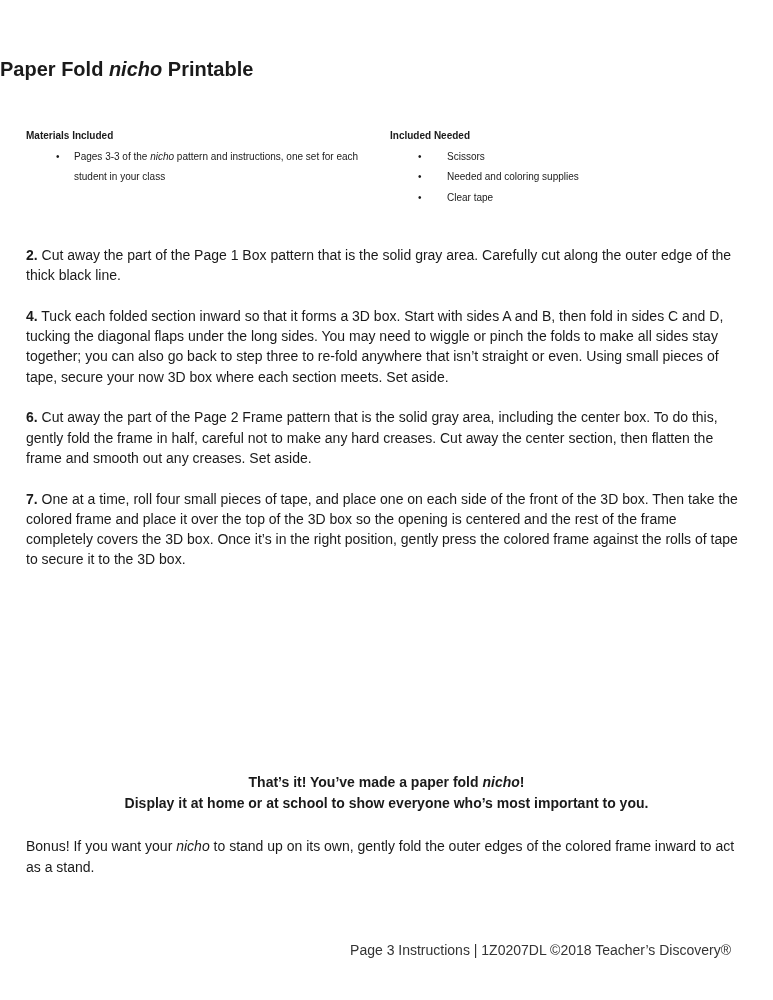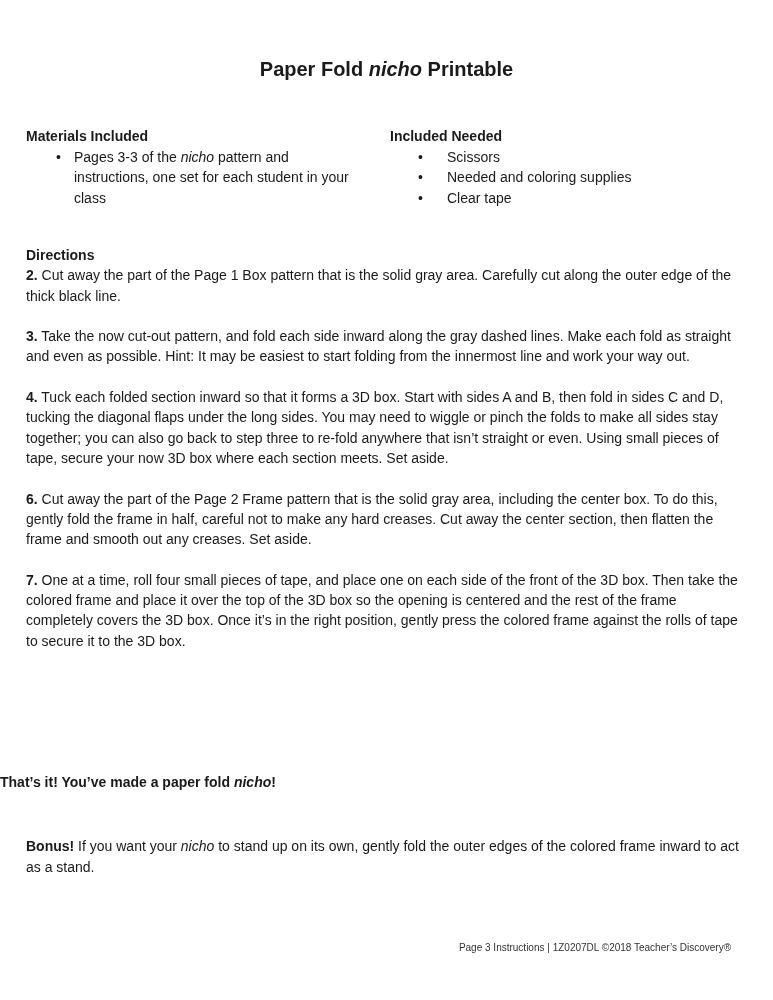--- a/index.html
+++ b/index.html
@@ -2,54 +2,54 @@
 <html><head>
   <meta charset="utf-8">
   <style>
     html, body { margin: 0; padding: 0; background: #ffffff; }
     body {
       width: 773px; height: 1000px; position: relative; overflow: hidden;
       font-family: "Liberation Sans", sans-serif; color: #1a1a1a;
     }
     .title {
       position: absolute; left: 0; right: 0; top: 55px;
-      text-align: center; font-weight: bold; font-size: 20px; line-height: 28px;
+      text-align: left; font-weight: bold; font-size: 20px; line-height: 28px;
     }
     .title em { font-style: italic; }
     .materials {
-      position: absolute; top: 126px; font-size: 14px; line-height: 20.5px;
+      position: absolute; top: 126px; font-size: 10px; line-height: 20.5px;
     }
     .mat-left { left: 26px; width: 340px; }
     .mat-right { left: 390px; width: 330px; }
     .mat-head { font-weight: bold; }
     ul.bullets { list-style: none; margin: 0; padding: 0; }
     ul.bullets li { position: relative; }
     .mat-left ul.bullets li { padding-left: 48px; }
     .mat-left ul.bullets li .dot { position: absolute; left: 30px; top: 0; }
     .mat-right ul.bullets li { padding-left: 57px; }
     .mat-right ul.bullets li .dot { position: absolute; left: 28px; top: 0; }
     .directions {
       position: absolute; left: 26px; width: 720px; top: 245px;
       font-size: 14px; line-height: 20.3px;
     }
     .dir-head { font-weight: bold; }
     .step { margin: 0 0 20.3px 0; }
     .step .num { font-weight: bold; }
     .closing {
       position: absolute; left: 0; right: 0; top: 772px;
-      font-weight: bold; font-size: 14px; line-height: 20.5px;
+      text-align: center; font-weight: bold; font-size: 14px; line-height: 20.5px;
     }
     .bonus {
       position: absolute; left: 26px; width: 720px; top: 836px;
       font-size: 14px; line-height: 21px;
     }
-    .bonus .lead { font-weight: bold; }
+    .bonus .lead { font-weight: normal; }
     .footer {
       position: absolute; right: 42px; top: 942px;
-      font-size: 10px; color: #333;
+      font-size: 14px; color: #333;
     }
   </style>
 </head>
 <body>
 
 <div class="title">
   <div><span>Paper Fold </span><em>nicho</em><span> Printable</span></div>
 </div>
 
 <div class="materials mat-left">
@@ -65,29 +65,28 @@
 <div class="materials mat-right">
   <div class="mat-head">Included Needed</div>
   <ul class="bullets">
     <li><span class="dot">•</span><span>Scissors</span></li>
     <li><span class="dot">•</span><span>Needed and coloring supplies</span></li>
     <li><span class="dot">•</span><span>Clear tape</span></li>
   </ul>
 </div>
 
 <div class="directions">
-  <div class="dir-head">Directions</div>
   <p class="step"><span class="num">2.</span><span> Cut away the part of the Page 1 Box pattern that is the solid gray area. Carefully cut along the outer edge of the thick black line.</span></p>
-  <p class="step"><span class="num">3.</span><span> Take the now cut-out pattern, and fold each side inward along the gray dashed lines. Make each fold as straight and even as possible. Hint: It may be easiest to start folding from the innermost line and work your way out.</span></p>
   <p class="step"><span class="num">4.</span><span> Tuck each folded section inward so that it forms a 3D box. Start with sides A and B, then fold in sides C and D, tucking the diagonal flaps under the long sides. You may need to wiggle or pinch the folds to make all sides stay together; you can also go back to step three to re-fold anywhere that isn’t straight or even. Using small pieces of tape, secure your now 3D box where each section meets. Set aside.</span></p>
   <p class="step"><span class="num">6.</span><span> Cut away the part of the Page 2 Frame pattern that is the solid gray area, including the center box. To do this, gently fold the frame in half, careful not to make any hard creases. Cut away the center section, then flatten the frame and smooth out any creases. Set aside.</span></p>
   <p class="step"><span class="num">7.</span><span> One at a time, roll four small pieces of tape, and place one on each side of the front of the 3D box. Then take the colored frame and place it over the top of the 3D box so the opening is centered and the rest of the frame completely covers the 3D box. Once it’s in the right position, gently press the colored frame against the rolls of tape to secure it to the 3D box.</span></p>
 </div>
 
 <div class="closing">
   <div><span>That’s it! You’ve made a paper fold </span><em>nicho</em><span>!</span></div>
+  <div>Display it at home or at school to show everyone who’s most important to you.</div>
 </div>
 
 <div class="bonus">
   <span class="lead">Bonus!</span><span> If you want your </span><em>nicho</em><span> to stand up on its own, gently fold the outer edges of the colored frame inward to act as a stand.</span>
 </div>
 
 <div class="footer">Page 3 Instructions | 1Z0207DL ©2018 Teacher’s Discovery®</div>
 
 </body></html>

